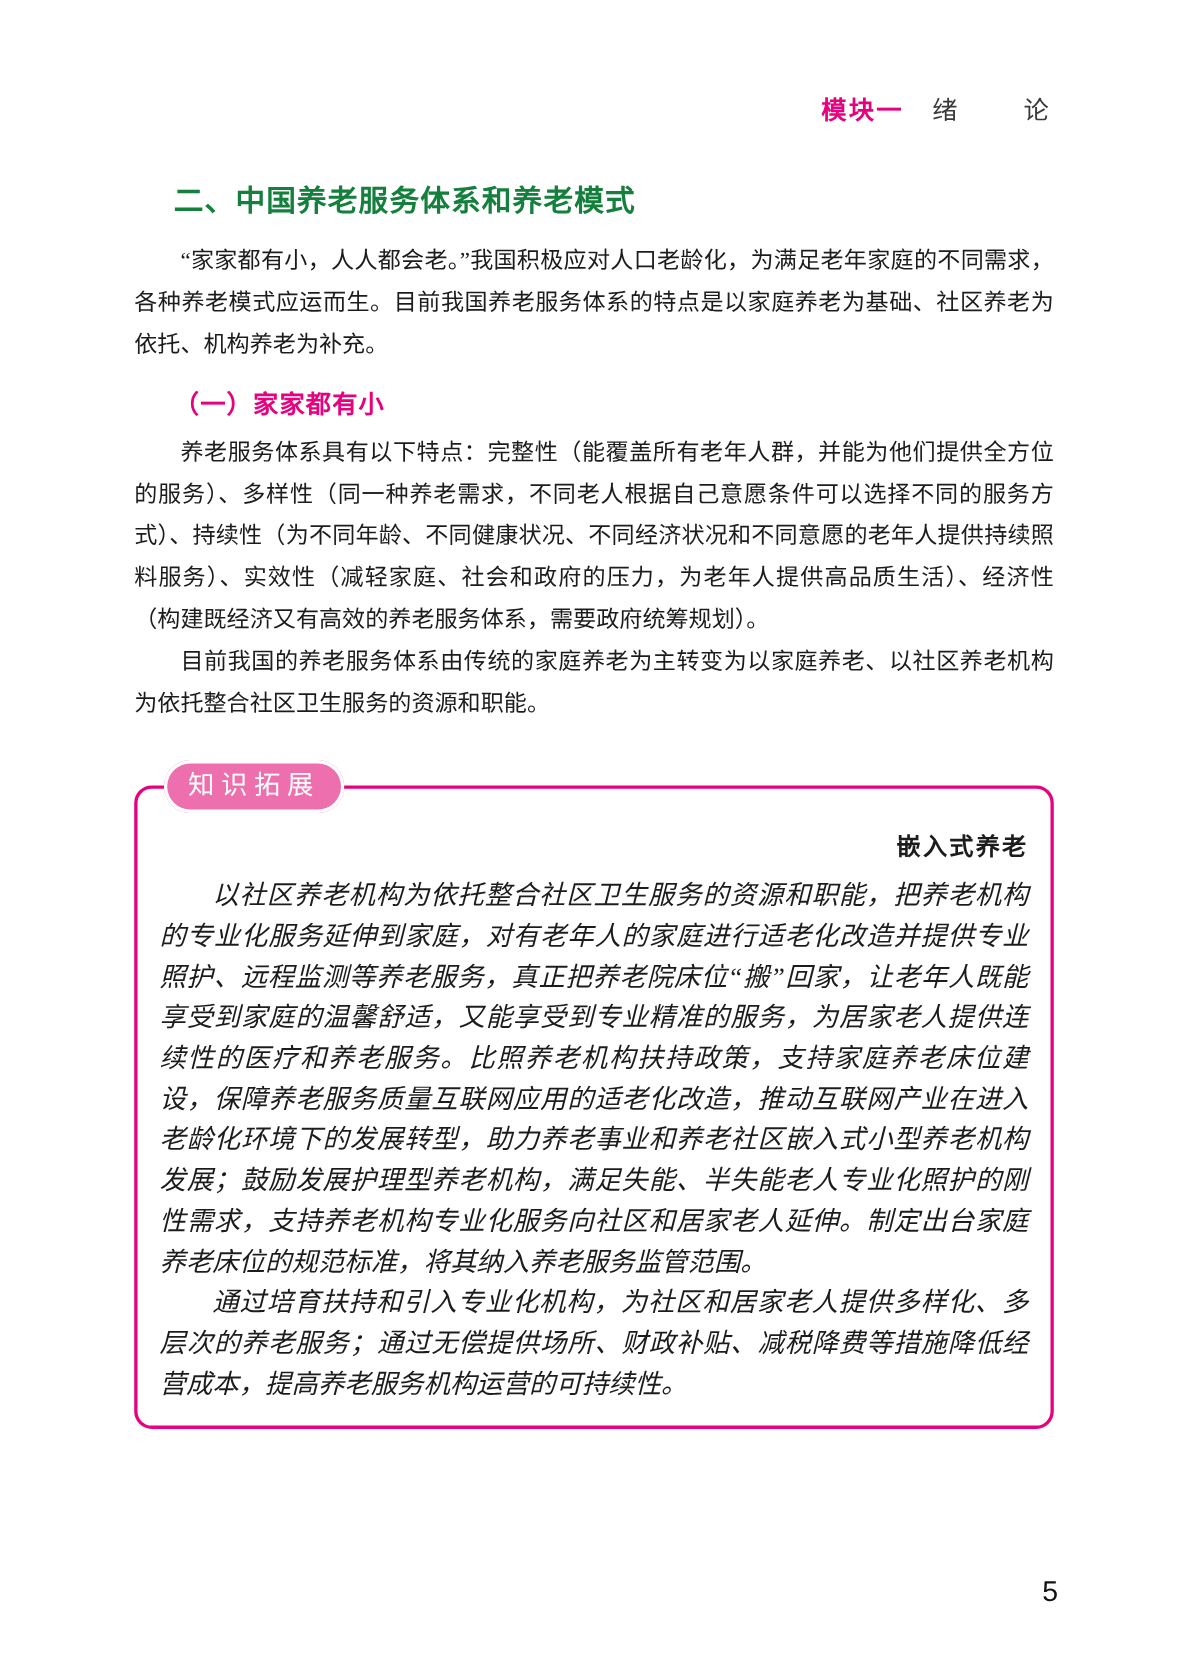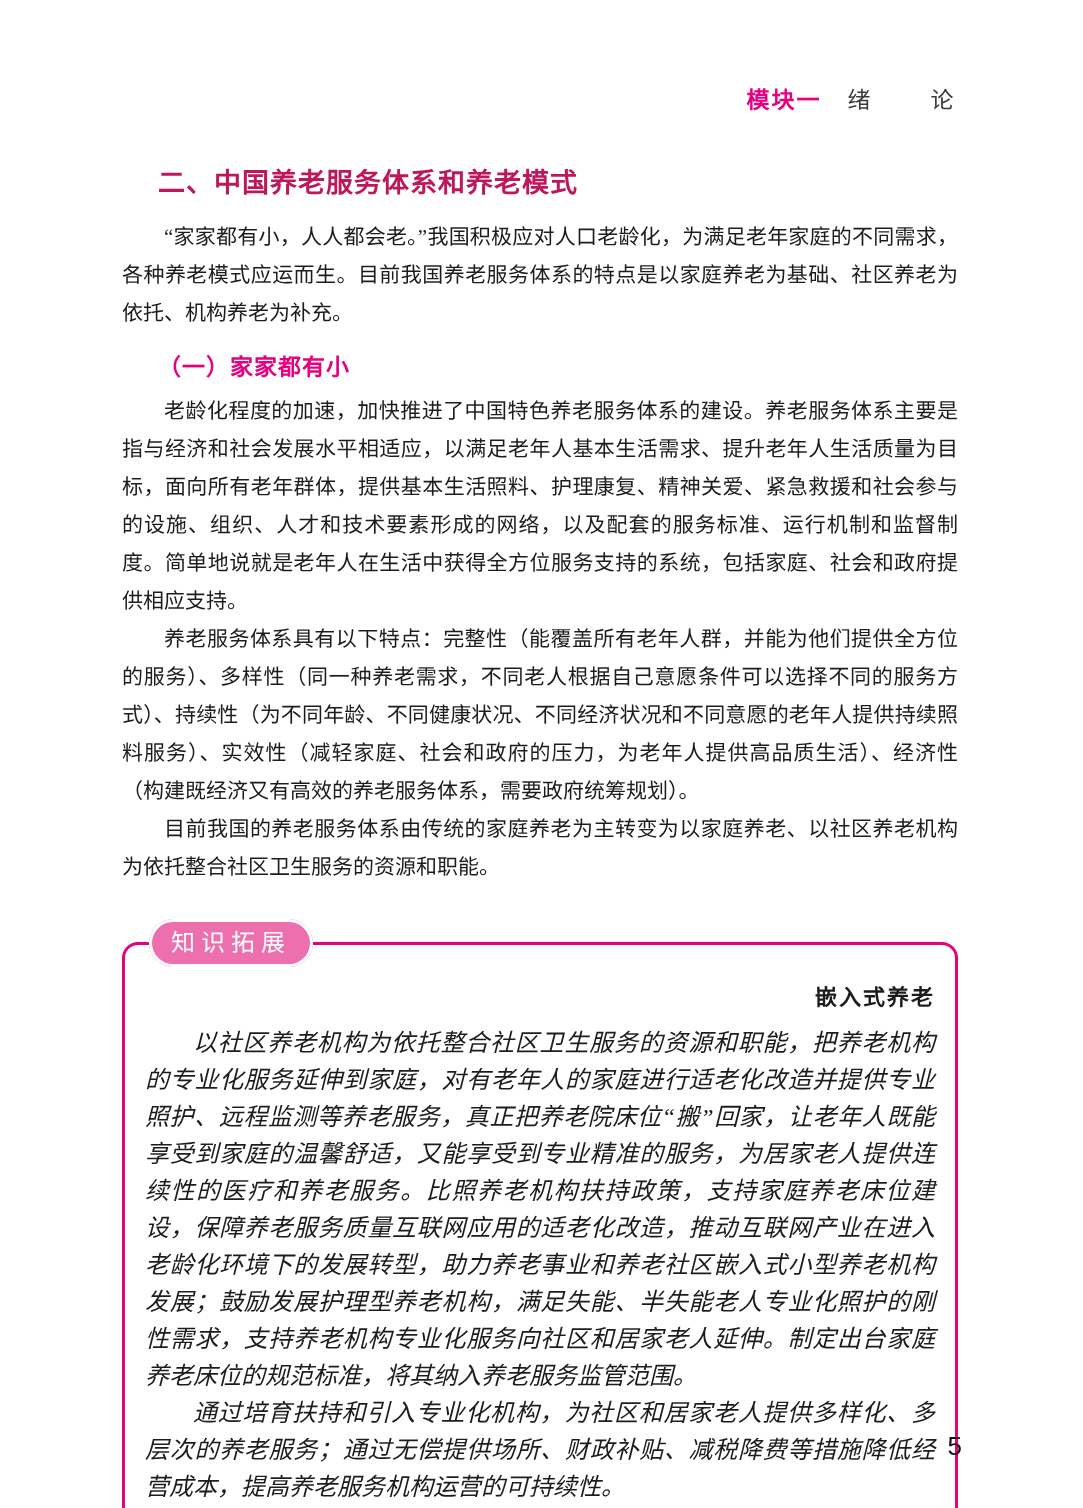--- a/index.html
+++ b/index.html
@@ -35,21 +35,21 @@
   }
   .running-head .chapter{
     color:#3a3a3a;
     letter-spacing:0.2em;
   }
   
   .section-title{
     margin:46px 0 0 36px;
     font-size:27px;
     font-weight:bold;
-    color:#be185d;
+    color:#15803d;
     font-family:"Liberation Serif","DejaVu Serif",serif;
     letter-spacing:1px;
   }
   
   .para{
     margin:0;
     font-size:21px;
     line-height:38px;
     text-align:justify;
     text-indent:2em;
@@ -118,21 +118,20 @@
     <div class="running-head">
       <span class="module">模块一</span><span class="chapter">绪　　论</span>
     </div>
 
     <div class="section-title">二、中国养老服务体系和养老模式</div>
 
     <p class="para intro">“家家都有小，人人都会老。”我国积极应对人口老龄化，为满足老年家庭的不同需求，各种养老模式应运而生。目前我国养老服务体系的特点是以家庭养老为基础、社区养老为依托、机构养老为补充。</p>
 
     <div class="sub-title">（一）家家都有小</div>
 
-    <p class="para">老龄化程度的加速，加快推进了中国特色养老服务体系的建设。养老服务体系主要是指与经济和社会发展水平相适应，以满足老年人基本生活需求、提升老年人生活质量为目标，面向所有老年群体，提供基本生活照料、护理康复、精神关爱、紧急救援和社会参与的设施、组织、人才和技术要素形成的网络，以及配套的服务标准、运行机制和监督制度。简单地说就是老年人在生活中获得全方位服务支持的系统，包括家庭、社会和政府提供相应支持。</p>
     <p class="para">养老服务体系具有以下特点：完整性（能覆盖所有老年人群，并能为他们提供全方位的服务）、多样性（同一种养老需求，不同老人根据自己意愿条件可以选择不同的服务方式）、持续性（为不同年龄、不同健康状况、不同经济状况和不同意愿的老年人提供持续照料服务）、实效性（减轻家庭、社会和政府的压力，为老年人提供高品质生活）、经济性（构建既经济又有高效的养老服务体系，需要政府统筹规划）。</p>
     <p class="para">目前我国的养老服务体系由传统的家庭养老为主转变为以家庭养老、以社区养老机构为依托整合社区卫生服务的资源和职能。</p>
 
     <div class="kbox">
       <div class="kbox-badge">知识拓展</div>
       <div class="kbox-title">嵌入式养老</div>
       <p class="para">以社区养老机构为依托整合社区卫生服务的资源和职能，把养老机构的专业化服务延伸到家庭，对有老年人的家庭进行适老化改造并提供专业照护、远程监测等养老服务，真正把养老院床位“搬”回家，让老年人既能享受到家庭的温馨舒适，又能享受到专业精准的服务，为居家老人提供连续性的医疗和养老服务。比照养老机构扶持政策，支持家庭养老床位建设，保障养老服务质量互联网应用的适老化改造，推动互联网产业在进入老龄化环境下的发展转型，助力养老事业和养老社区嵌入式小型养老机构发展；鼓励发展护理型养老机构，满足失能、半失能老人专业化照护的刚性需求，支持养老机构专业化服务向社区和居家老人延伸。制定出台家庭养老床位的规范标准，将其纳入养老服务监管范围。</p>
       <p class="para">通过培育扶持和引入专业化机构，为社区和居家老人提供多样化、多层次的养老服务；通过无偿提供场所、财政补贴、减税降费等措施降低经营成本，提高养老服务机构运营的可持续性。</p>
     </div>
 

